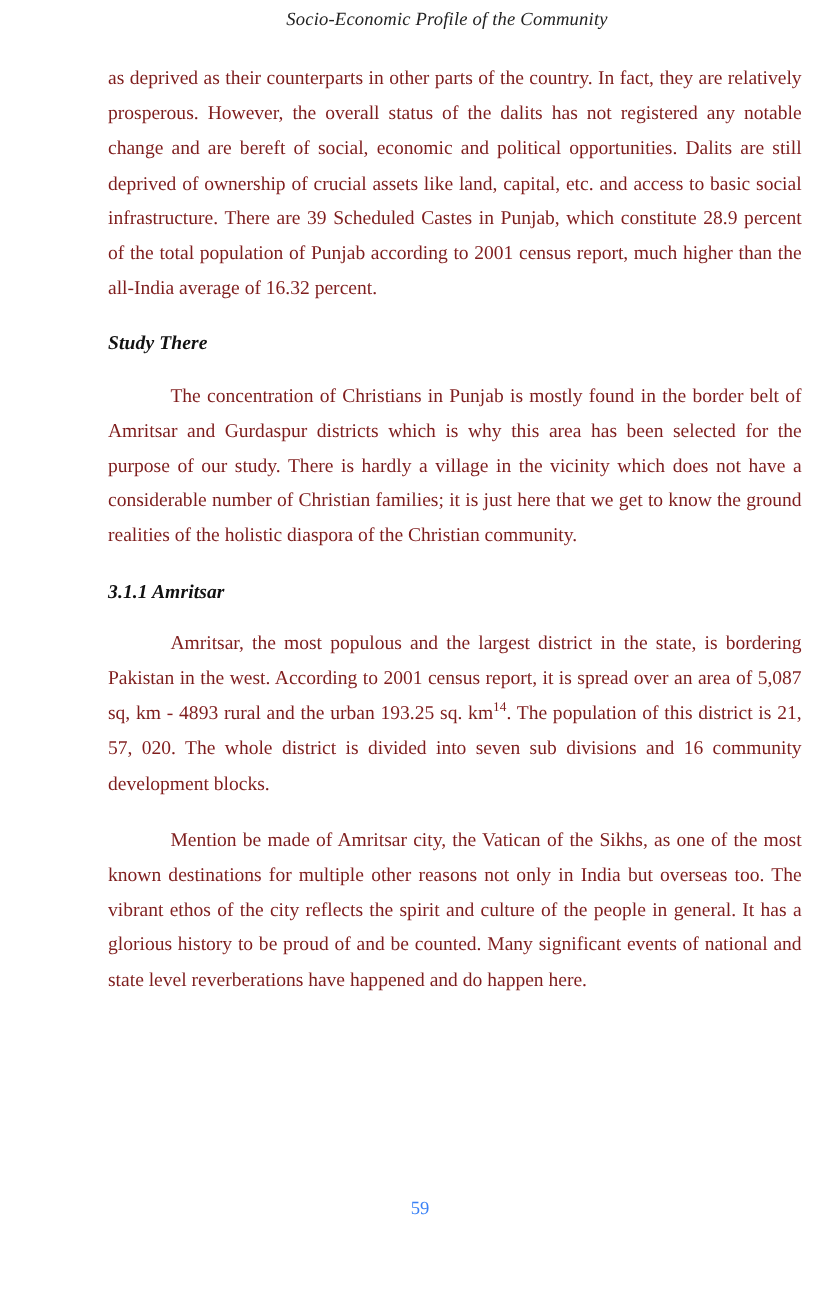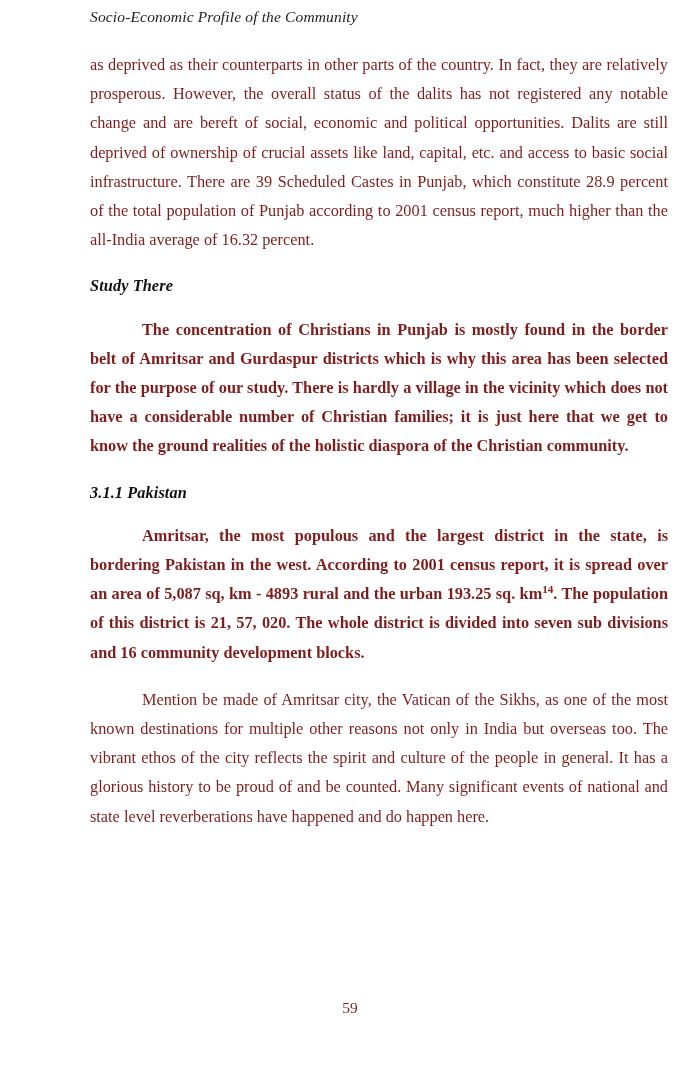--- a/index.html
+++ b/index.html
@@ -23,21 +23,21 @@
     height: 1080px;
     background: #fff;
   }
 
   
   .running-head {
     position: absolute;
     left: 90px;
     top: 8px;
     width: 565px;
-    text-align: left;
+    text-align: center;
     font-style: italic;
     font-size: 15.5px;
     letter-spacing: 0.15px;
     color: #222;
   }
 
   
   .content {
     position: absolute;
     left: 90px;
@@ -54,21 +54,20 @@
     color: #7f1d1d;
     hyphens: none;
   }
 
   p.indent {
     text-indent: 52px;
   }
 
   p.gap-before {
     margin-top: 14px;
-    font-weight: bold;
   }
 
   p.gap-before-lg {
     margin-top: 18px;
     font-family: Liberation Serif, serif;
   }
 
   h3.sub-head {
     margin: 17px 0 0 0;
     font-size: 16.3px;
@@ -86,39 +85,39 @@
     line-height: 0;
   }
 
   .folio {
     position: absolute;
     left: 0;
     top: 999px;
     width: 700px;
     text-align: center;
     font-size: 15.5px;
-    color: #7f1d1d;
+    color: #3b82f6;
   }
 </style>
 </head>
 <body>
 
 <div class="page">
 
   <div class="running-head">Socio-Economic Profile of the Community</div>
 
   <div class="content">
 
     <p class="body-par">as deprived as their counterparts in other parts of the country.  In fact, they are relatively prosperous. However, the overall status of the dalits has not registered any notable change and are bereft of social, economic and political opportunities. Dalits are still deprived of ownership of crucial assets like land, capital, etc. and access to basic social infrastructure. There are 39 Scheduled Castes in Punjab, which constitute 28.9 percent of the total population of Punjab according to 2001 census report, much higher than the all-India average of 16.32 percent.</p>
 
     <h3 class="sub-head">Study There</h3>
 
     <p class="body-par indent gap-before">The concentration of Christians in Punjab is mostly found in the border belt of Amritsar and Gurdaspur districts which is why this area has been selected for the purpose of our study. There is hardly a village in the vicinity which does not have a considerable number of Christian families; it is just here that we get to know the ground realities of the holistic diaspora of the Christian community.</p>
 
-    <h3 class="sub-head">3.1.1 Pakistan</h3>
+    <h3 class="sub-head">3.1.1 Amritsar</h3>
 
     <p class="body-par indent gap-before"><span>Amritsar, the most populous and the largest district in the state, is bordering Pakistan in the west. According to 2001 census report, it is spread over an area of 5,087 sq, km - 4893 rural and the urban 193.25 sq. km</span><sup class="fn">14</sup><span>. The population of this district is 21, 57, 020. The whole district is divided into seven sub divisions and 16 community development blocks.</span></p>
 
     <p class="body-par indent gap-before-lg">Mention be made of Amritsar city, the Vatican of the Sikhs, as one of the most known destinations for multiple other reasons not only in India but overseas too. The vibrant ethos of the city reflects the spirit and culture of the people in general. It has a glorious history to be proud of and be counted. Many significant events of national and state level reverberations have happened and do happen here.</p>
 
   </div>
 
   <div class="folio">59</div>
 
 </div>

